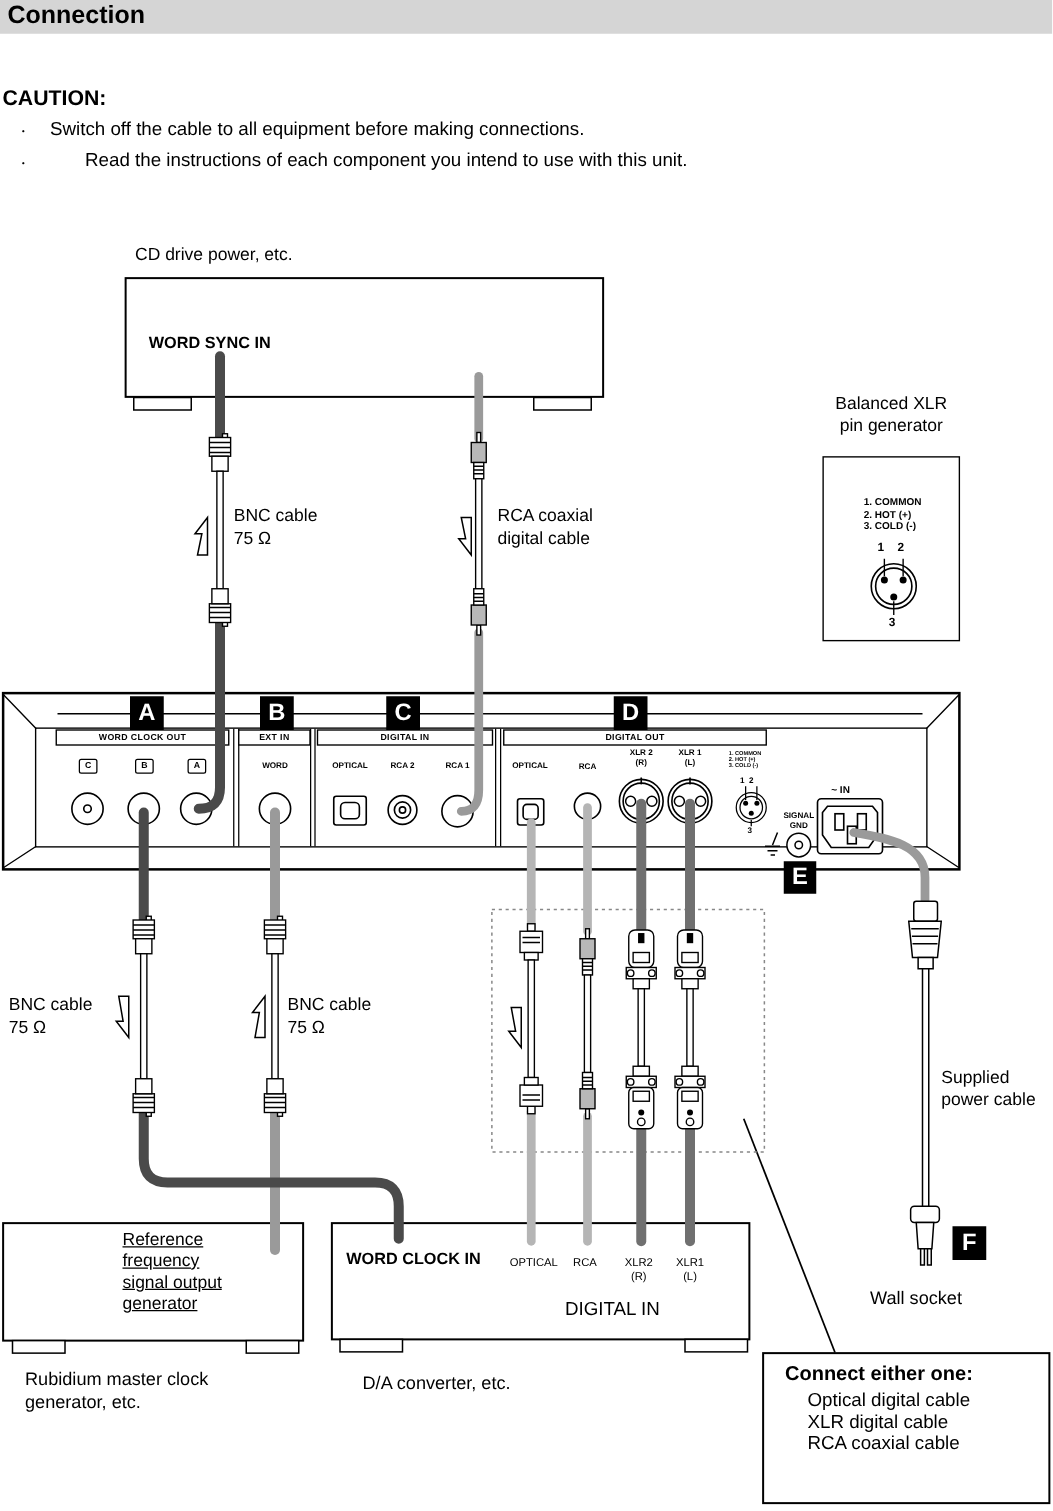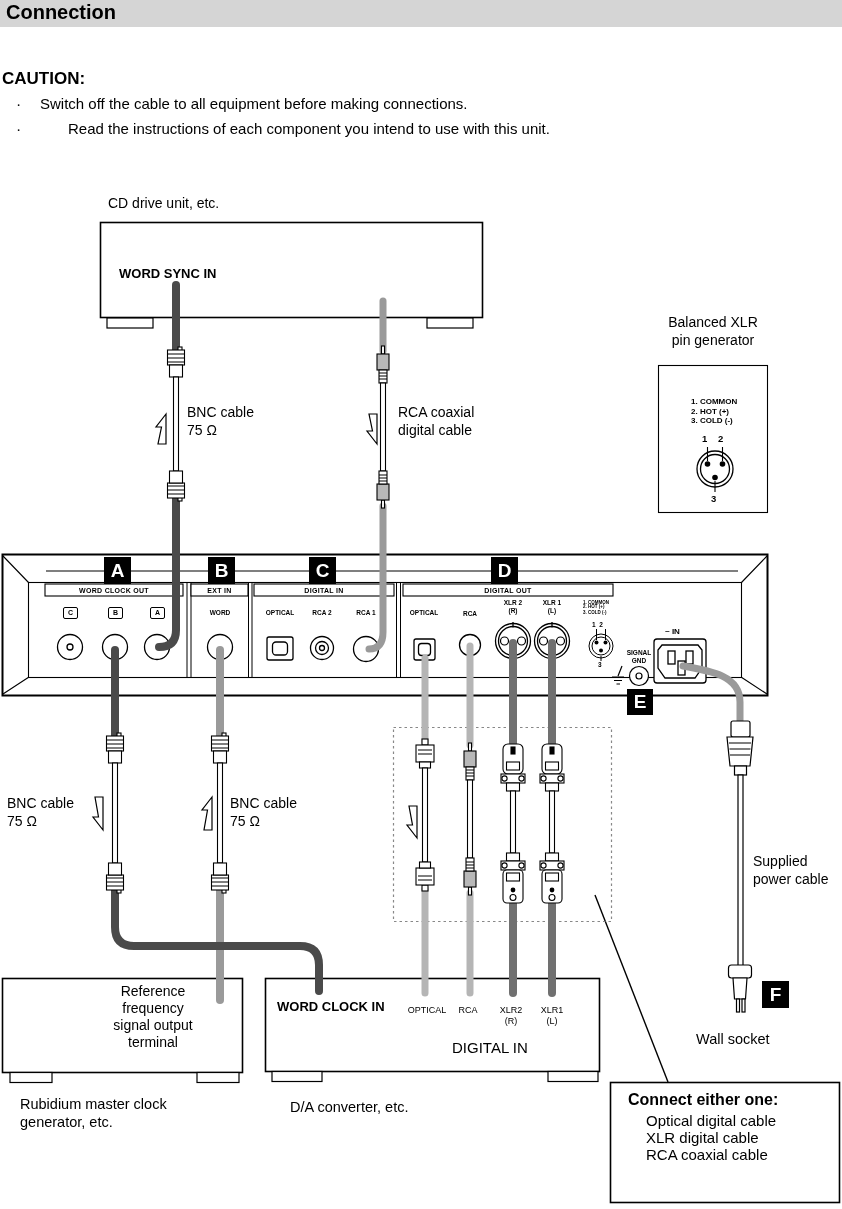--- a/index.html
+++ b/index.html
@@ -4,21 +4,21 @@
 <style>
   html,body{margin:0;padding:0;background:#fff;}
   #stage{position:relative;width:842px;height:1209px;background:#fff;
          font-family:"Liberation Sans",sans-serif;color:#000;overflow:hidden;}
   .abs{position:absolute;white-space:nowrap;}
   .t14{font-size:14px;line-height:17px;}
   .t145{font-size:14.5px;line-height:18px;}
   .t15{font-size:15px;line-height:18px;}
   .bold{font-weight:bold;}
   .ctr{text-align:center;}
-  .rt{text-align:center;white-space:nowrap;}
+  .rt{text-align:left;white-space:nowrap;text-decoration:underline;}
   .marker{position:absolute;background:#000;color:#fff;font-weight:bold;
           font-size:19px;width:27px;height:27px;line-height:27px;text-align:center;}
   .bartext{position:absolute;font-size:7px;font-weight:bold;line-height:13px;
            text-align:center;letter-spacing:.3px;white-space:nowrap;}
   .tbox{position:absolute;border:1px solid #000;border-radius:2px;width:13px;height:10px;
         font-size:7px;font-weight:bold;line-height:10px;text-align:center;}
   .tiny{position:absolute;font-size:6.5px;font-weight:bold;line-height:8px;
         text-align:center;white-space:nowrap;}
   .titlebar{position:absolute;left:0;top:0;width:842px;height:27px;background:#d5d5d5;}
   .pinnote{position:absolute;font-size:7.5px;font-weight:bold;line-height:8.4px;
@@ -279,21 +279,21 @@
 
 <div class="titlebar"></div>
 <div class="abs bold" style="left:6px;top:1px;font-size:20px;">Connection</div>
 
 <div class="abs bold" style="left:2px;top:69px;font-size:17px;">CAUTION:</div>
 <div class="abs" style="left:13px;top:98px;font-size:11px;">・</div>
 <div class="abs t15" style="left:40px;top:95px;">Switch off the cable to all equipment before making connections.</div>
 <div class="abs" style="left:13px;top:123px;font-size:11px;">・</div>
 <div class="abs t15" style="left:36px;top:120px;margin-left:32px;">Read the instructions of each component you intend to use with this unit.</div>
 
-<div class="abs t14" style="left:108px;top:195px;">CD drive unit, etc.</div>
+<div class="abs t14" style="left:108px;top:195px;">CD drive power, etc.</div>
 <div class="abs bold" style="left:119px;top:266px;font-size:13px;">WORD SYNC IN</div>
 
 <div class="abs t14" style="left:187px;top:404px;">BNC cable</div>
 <div class="abs t14" style="left:187px;top:422px;">75 Ω</div>
 <div class="abs t14" style="left:398px;top:404px;">RCA coaxial</div>
 <div class="abs t14" style="left:398px;top:422px;text-align:center;">digital cable</div>
 
 <div class="abs t14 ctr" style="left:643px;top:314px;width:140px;">Balanced XLR</div>
 <div class="abs t14 ctr" style="left:643px;top:332px;width:140px;">pin generator</div>
 <div class="abs xlrboxtext" style="left:691px;top:397px;">1. COMMON</div>
@@ -343,21 +343,21 @@
 
 <div class="abs t14" style="left:7px;top:795px;">BNC cable</div>
 <div class="abs t14" style="left:7px;top:813px;">75 Ω</div>
 <div class="abs t14" style="left:230px;top:795px;">BNC cable</div>
 <div class="abs t14" style="left:230px;top:813px;">75 Ω</div>
 
 <div class="abs t14 rt" style="left:98px;top:983px;width:110px;">
   <div>Reference</div>
   <div>frequency</div>
   <div>signal output</div>
-  <div>terminal</div>
+  <div>generator</div>
 </div>
 <div class="abs t145" style="left:20px;top:1095px;">Rubidium master clock</div>
 <div class="abs t145" style="left:20px;top:1113px;">generator, etc.</div>
 
 <div class="abs bold" style="left:277px;top:999px;font-size:13px;">WORD CLOCK IN</div>
 <div class="abs ctr" style="left:405px;top:1005px;width:44px;font-size:9px;">OPTICAL</div>
 <div class="abs ctr" style="left:452px;top:1005px;width:32px;font-size:9px;">RCA</div>
 <div class="abs ctr" style="left:495px;top:1005px;width:32px;font-size:9px;">XLR2</div>
 <div class="abs ctr" style="left:495px;top:1016px;width:32px;font-size:9px;">(R)</div>
 <div class="abs ctr" style="left:536px;top:1005px;width:32px;font-size:9px;">XLR1</div>

